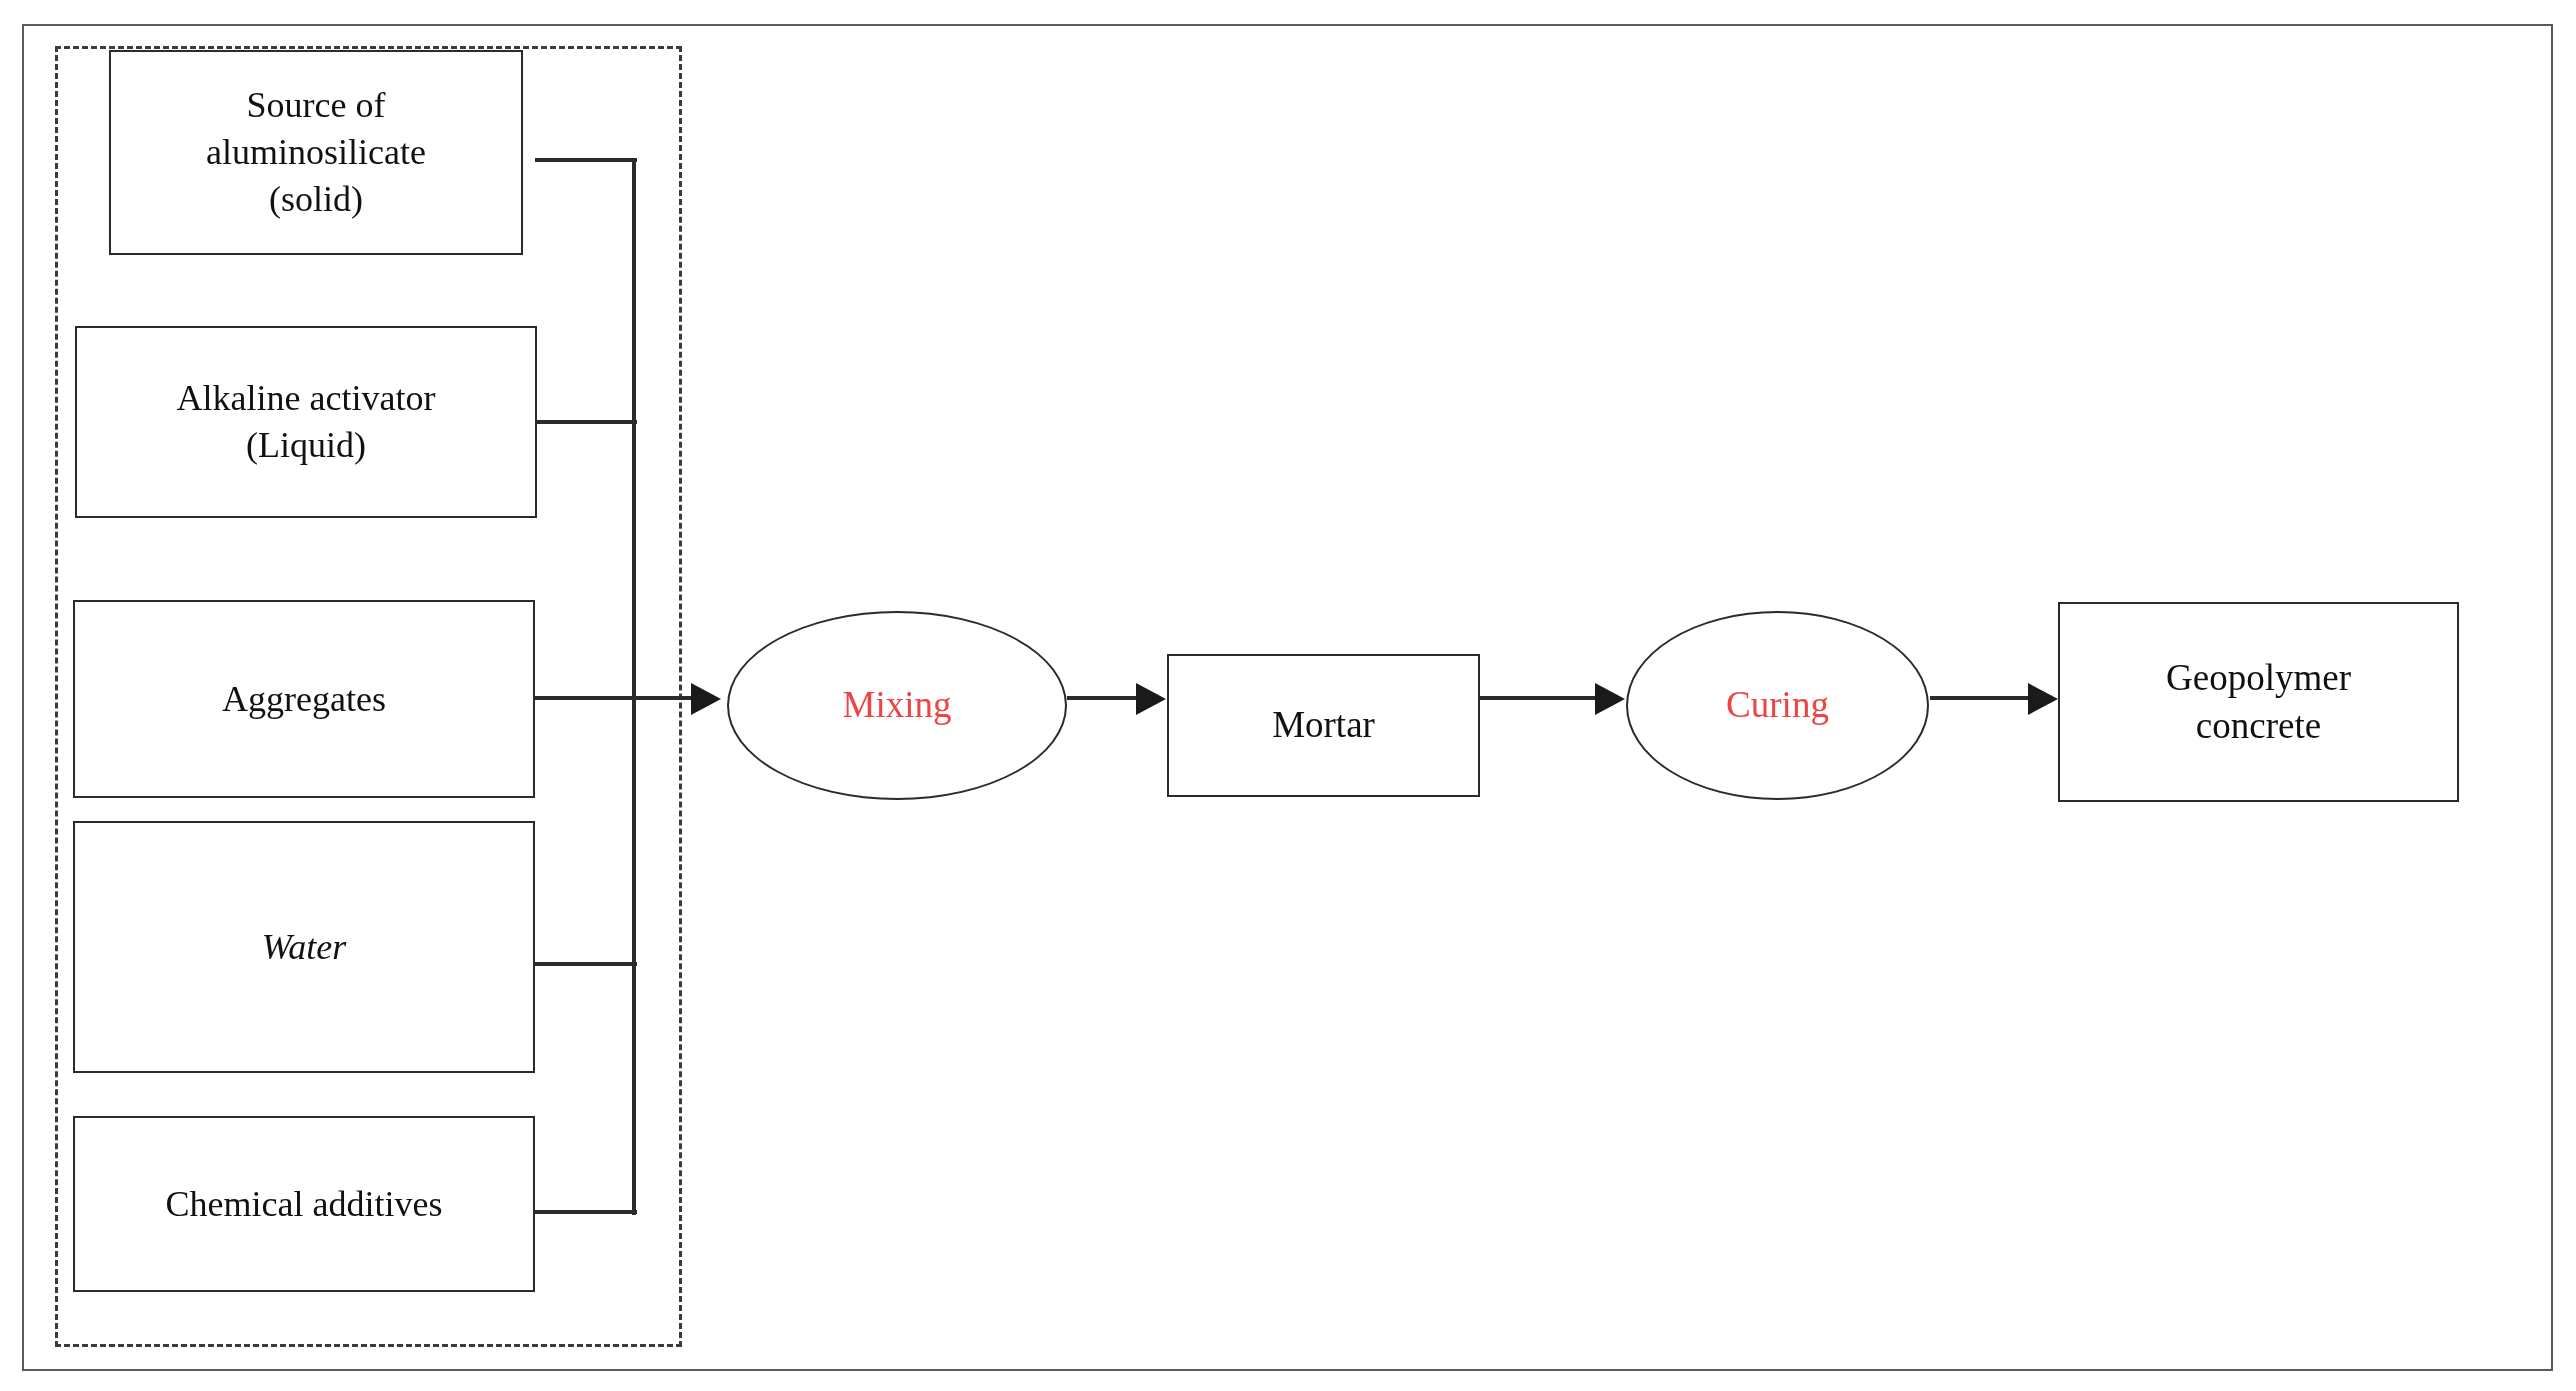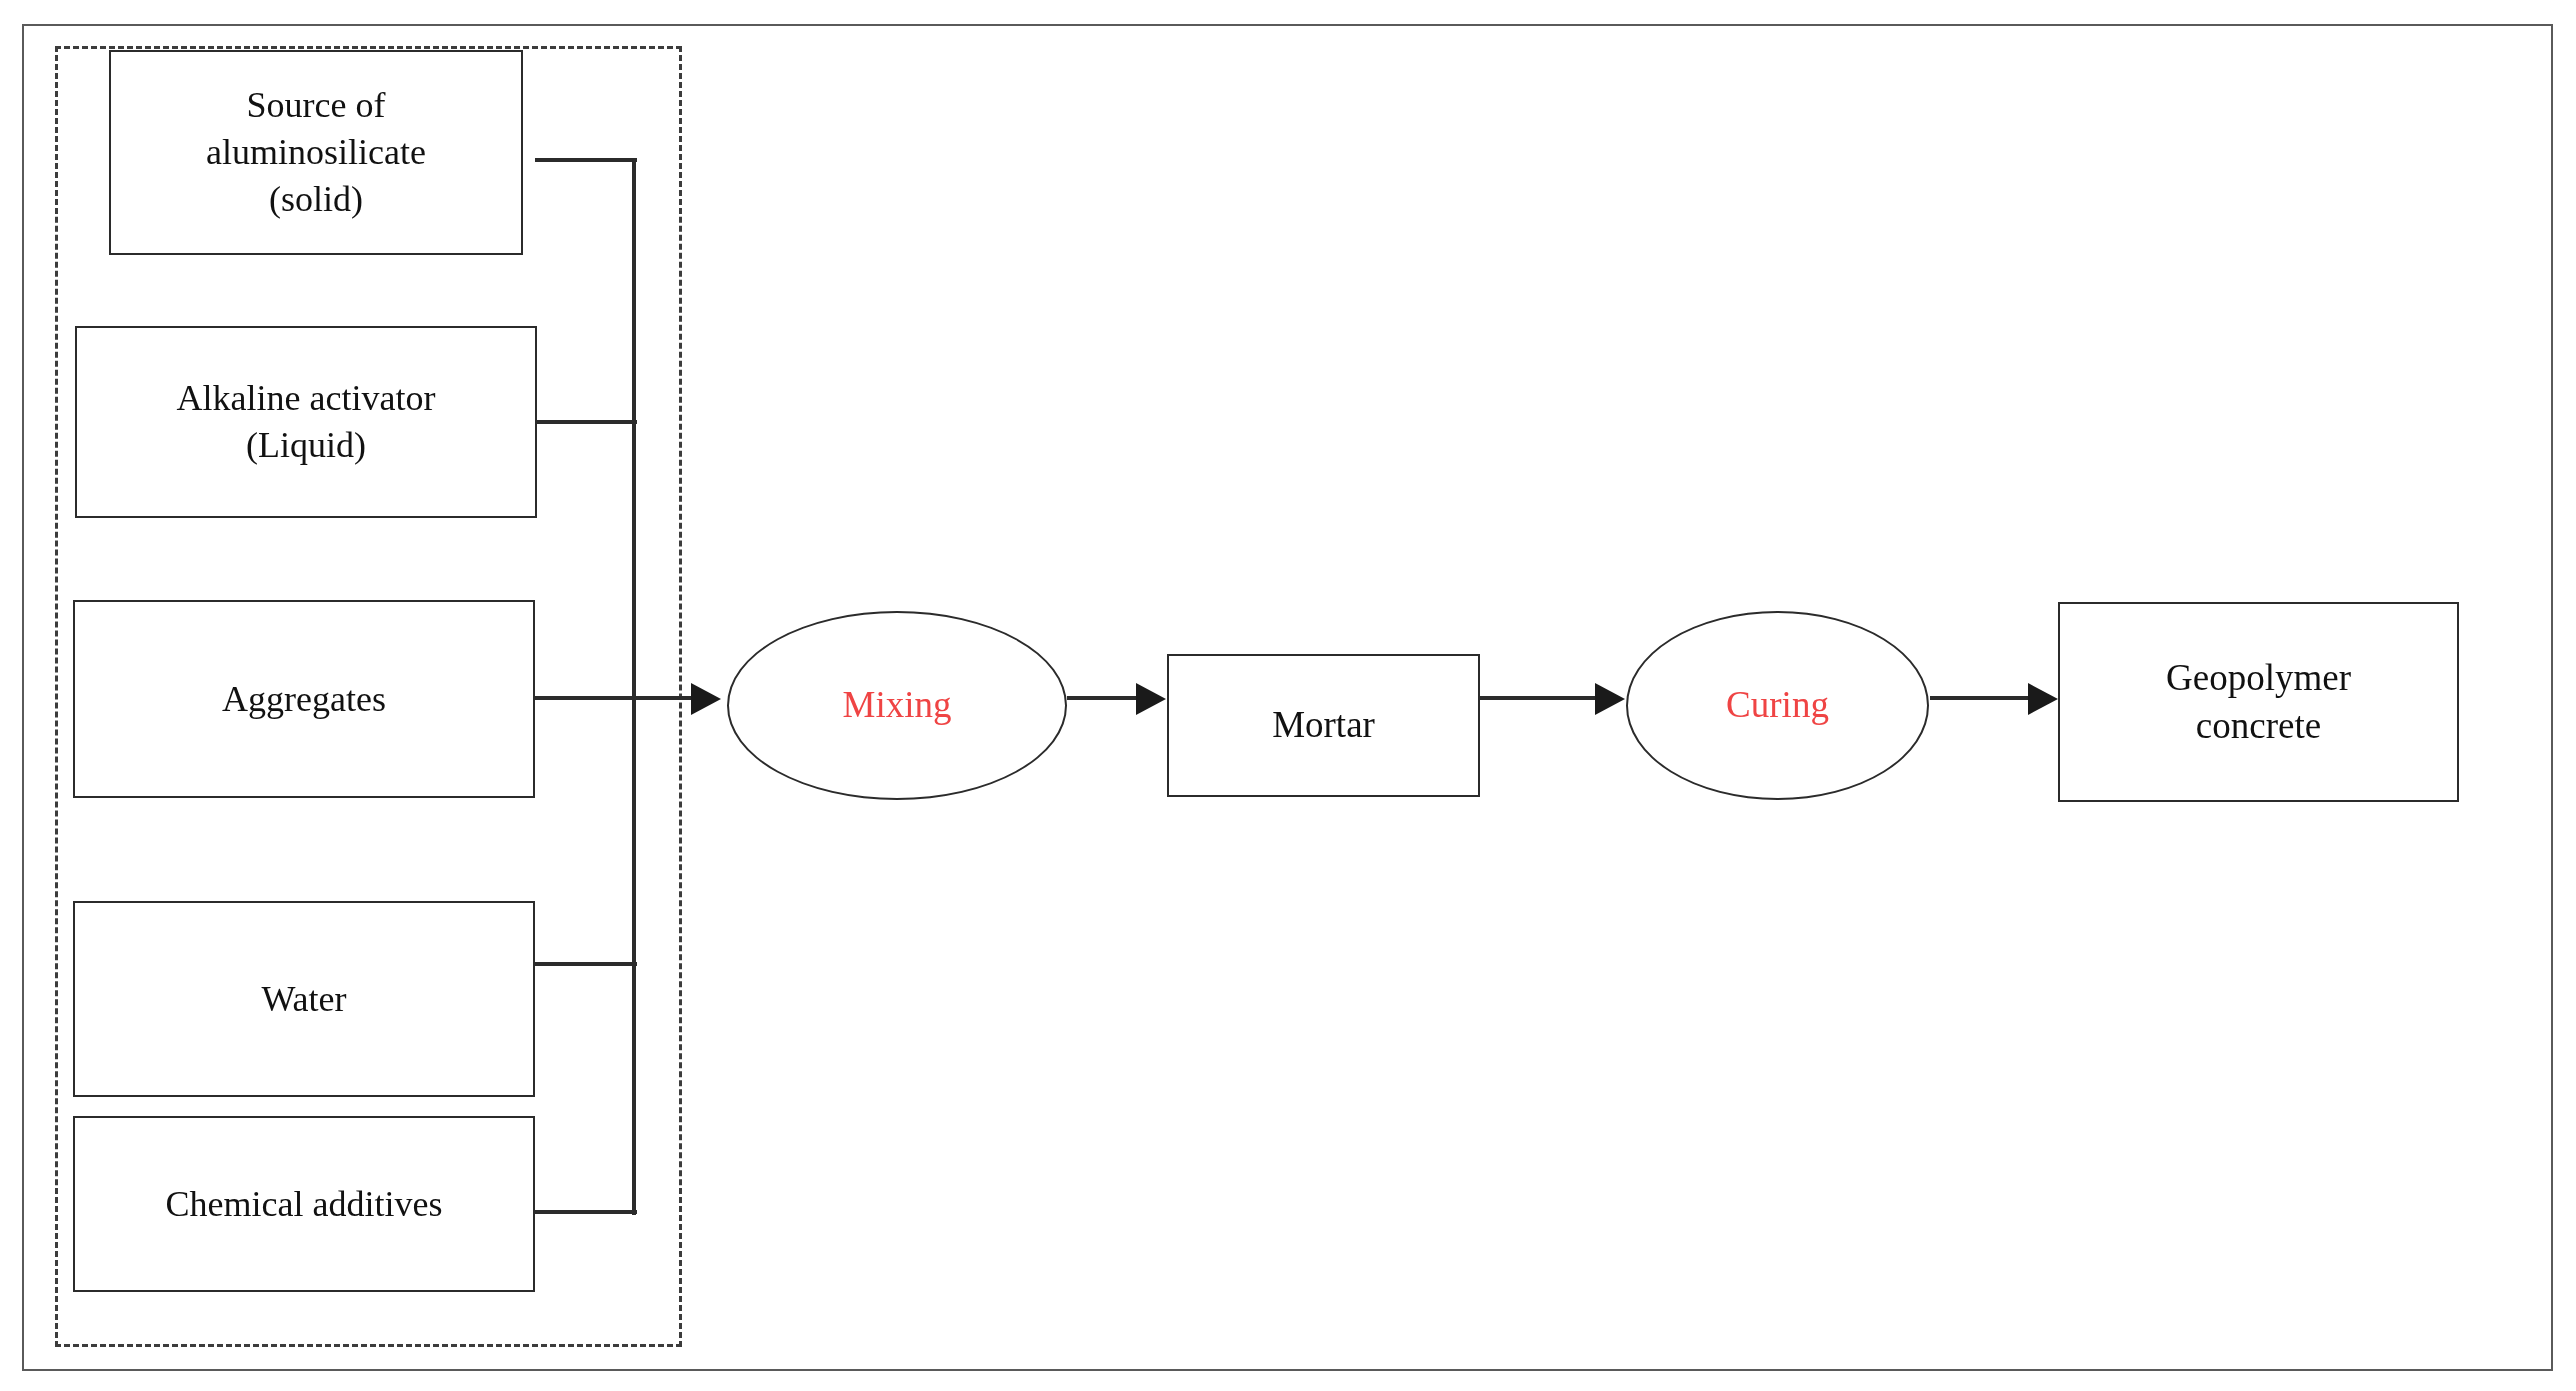--- a/index.html
+++ b/index.html
@@ -61,21 +61,21 @@
     color: #ef4444;
     line-height: 1.30;
   }
   .mat-box { font-size: 36px; }
   .proc-label { font-size: 37px; }
 
   
   #box-source      { left:73px; top:50px;   width:414px; height:205px;margin-left:36px; }
   #box-activator   { left:75px; top:326px;  width:462px; height:192px; }
   #box-aggregates  { left:73px; top:600px;  width:462px; height:198px; }
-  #box-water       { left:73px; top:901px; width:462px; height:196px; }
+  #box-water       { left:73px; top:821px; width:462px; height:252px;font-style:italic; }
   #box-additives   { left:73px; top:1116px; width:462px; height:176px; }
 
   
   #node-mixing     { left:727px; top:611px;  width:340px; height:189px; }
   #node-mortar     { left:1167px; top:654px;  width:313px; height:143px; }
   #node-curing     { left:1626px; top:611px;  width:303px; height:189px; }
   #node-geoconcrete{ left:2058px; top:602px;  width:401px; height:200px;align-items:center; }
 
   
   .h-line {

